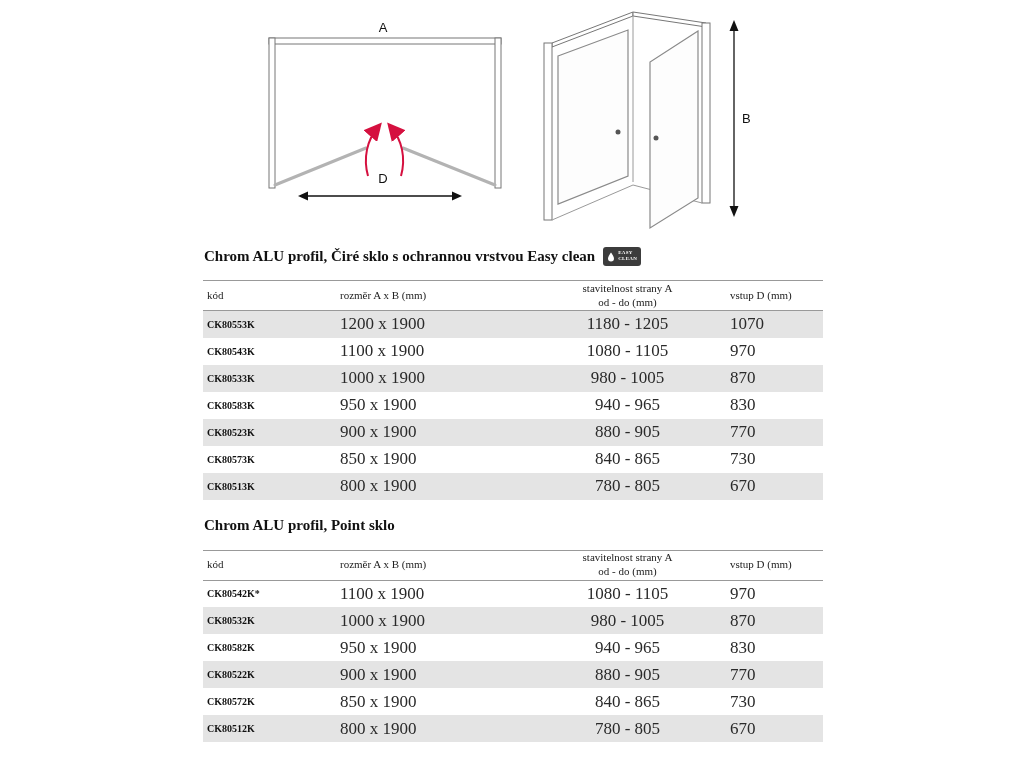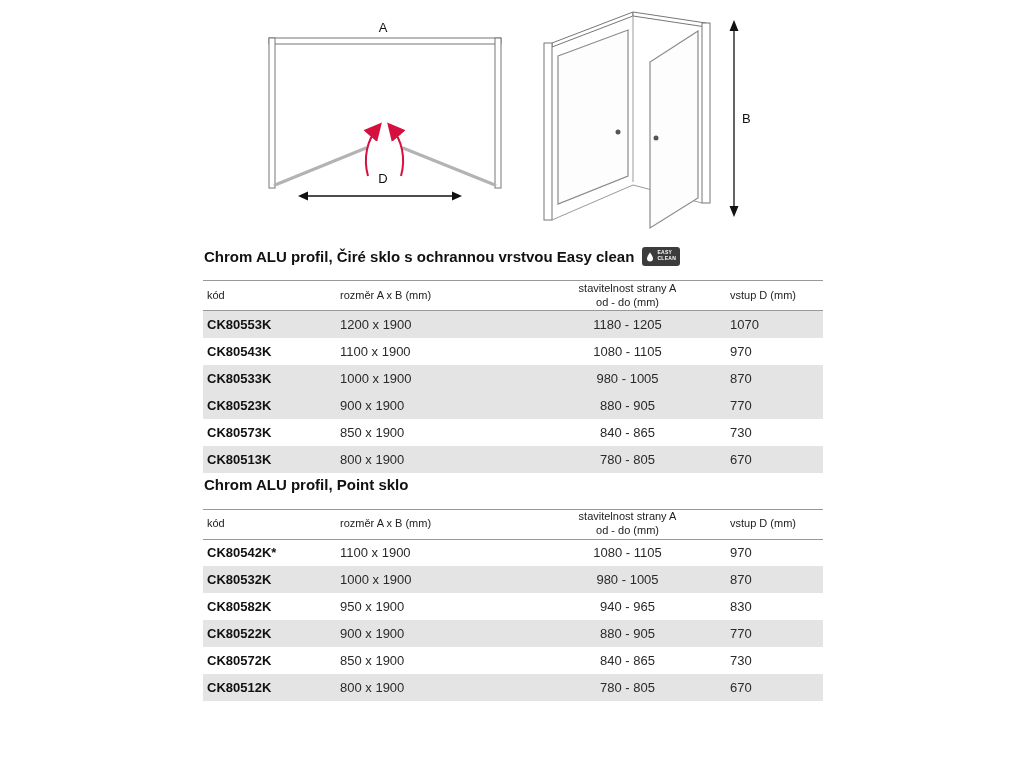--- a/index.html
+++ b/index.html
@@ -24,21 +24,21 @@
   .door-line { stroke: #b3b3b3; stroke-width: 3; stroke-linecap: round; }
   .red-stroke { stroke: var(--accent, #d5103f); stroke-width: 2; fill: none; }
   .red-fill { fill: var(--accent, #d5103f); }
   .dim-line { stroke: #111111; stroke-width: 1.3; }
   .dim-head { fill: #111111; }
   .handle { fill: #555555; }
   .dim-label { font-size: 13px; fill: #111111; font-family: "Liberation Sans", sans-serif; }
 
   
   .content { position: absolute; left: 203px; top: 246px; width: 620px; }
-  .spec-section { margin-bottom: 2px; }
+  .spec-section { margin-bottom: 16px; font-family: Liberation Serif, serif; }
   .section-title {
     display: flex; align-items: center; gap: 8px;
     height: 20px; margin: 0 0 14px 1px;
     font-size: 15px; font-weight: bold; color: #111111;
   }
   .easy-clean-badge {
     display: inline-flex; align-items: center; gap: 3px;
     background: #3c3c3c; border-radius: 3px;
     padding: 2px 4px; height: 19px;
   }
@@ -48,27 +48,27 @@
 
   .spec-table { width: 620px; border-collapse: collapse; table-layout: fixed; }
   .spec-table th {
     height: 30px; vertical-align: middle;
     font-size: 11px; font-weight: normal; color: #222222;
     border-top: 1px solid #999999; border-bottom: 1px solid #999999;
     white-space: pre-line; line-height: 1.25;
   }
   .spec-table td {
     height: 27px; vertical-align: middle;
-    font-size: 13px; color: #2a2a2a;
+    font-size: 17px; color: #2a2a2a;
   }
   .spec-table .c0 { width: 137px; text-align: left; padding-left: 4px; }
   .spec-table .c1 { width: 185px; text-align: left; }
   .spec-table .c2 { width: 205px; text-align: center; }
   .spec-table .c3 { width: 93px;  text-align: left; }
-  .spec-table td.c0 { font-weight: bold; font-size: 13px; color: #111111; }
+  .spec-table td.c0 { font-weight: bold; font-size: 10px; color: #111111; }
   .spec-table tr.shade { background: var(--shade, #e4e4e4); }
 </style>
 </head>
 <body style="--accent: #d5103f; --shade: #e4e4e4;">
 
 <div class="diagrams">
 
   <svg class="front-diagram" width="238" height="198" viewBox="0 0 238 198">
     <defs>
       <marker id="redhead" markerWidth="9" markerHeight="9" refX="6" refY="4.5" orient="auto">
@@ -145,20 +145,26 @@
             <td class="c1">1100 x 1900</td>
             <td class="c2">1080 - 1105</td>
             <td class="c3">970</td>
           </tr>
           <tr class="shade">
             <td class="c0">CK80533K</td>
             <td class="c1">1000 x 1900</td>
             <td class="c2">980 - 1005</td>
             <td class="c3">870</td>
           </tr>
+          <tr>
+            <td class="c0">CK80583K</td>
+            <td class="c1">950 x 1900</td>
+            <td class="c2">940 - 965</td>
+            <td class="c3">830</td>
+          </tr>
           <tr class="shade">
             <td class="c0">CK80523K</td>
             <td class="c1">900 x 1900</td>
             <td class="c2">880 - 905</td>
             <td class="c3">770</td>
           </tr>
           <tr>
             <td class="c0">CK80573K</td>
             <td class="c1">850 x 1900</td>
             <td class="c2">840 - 865</td>

